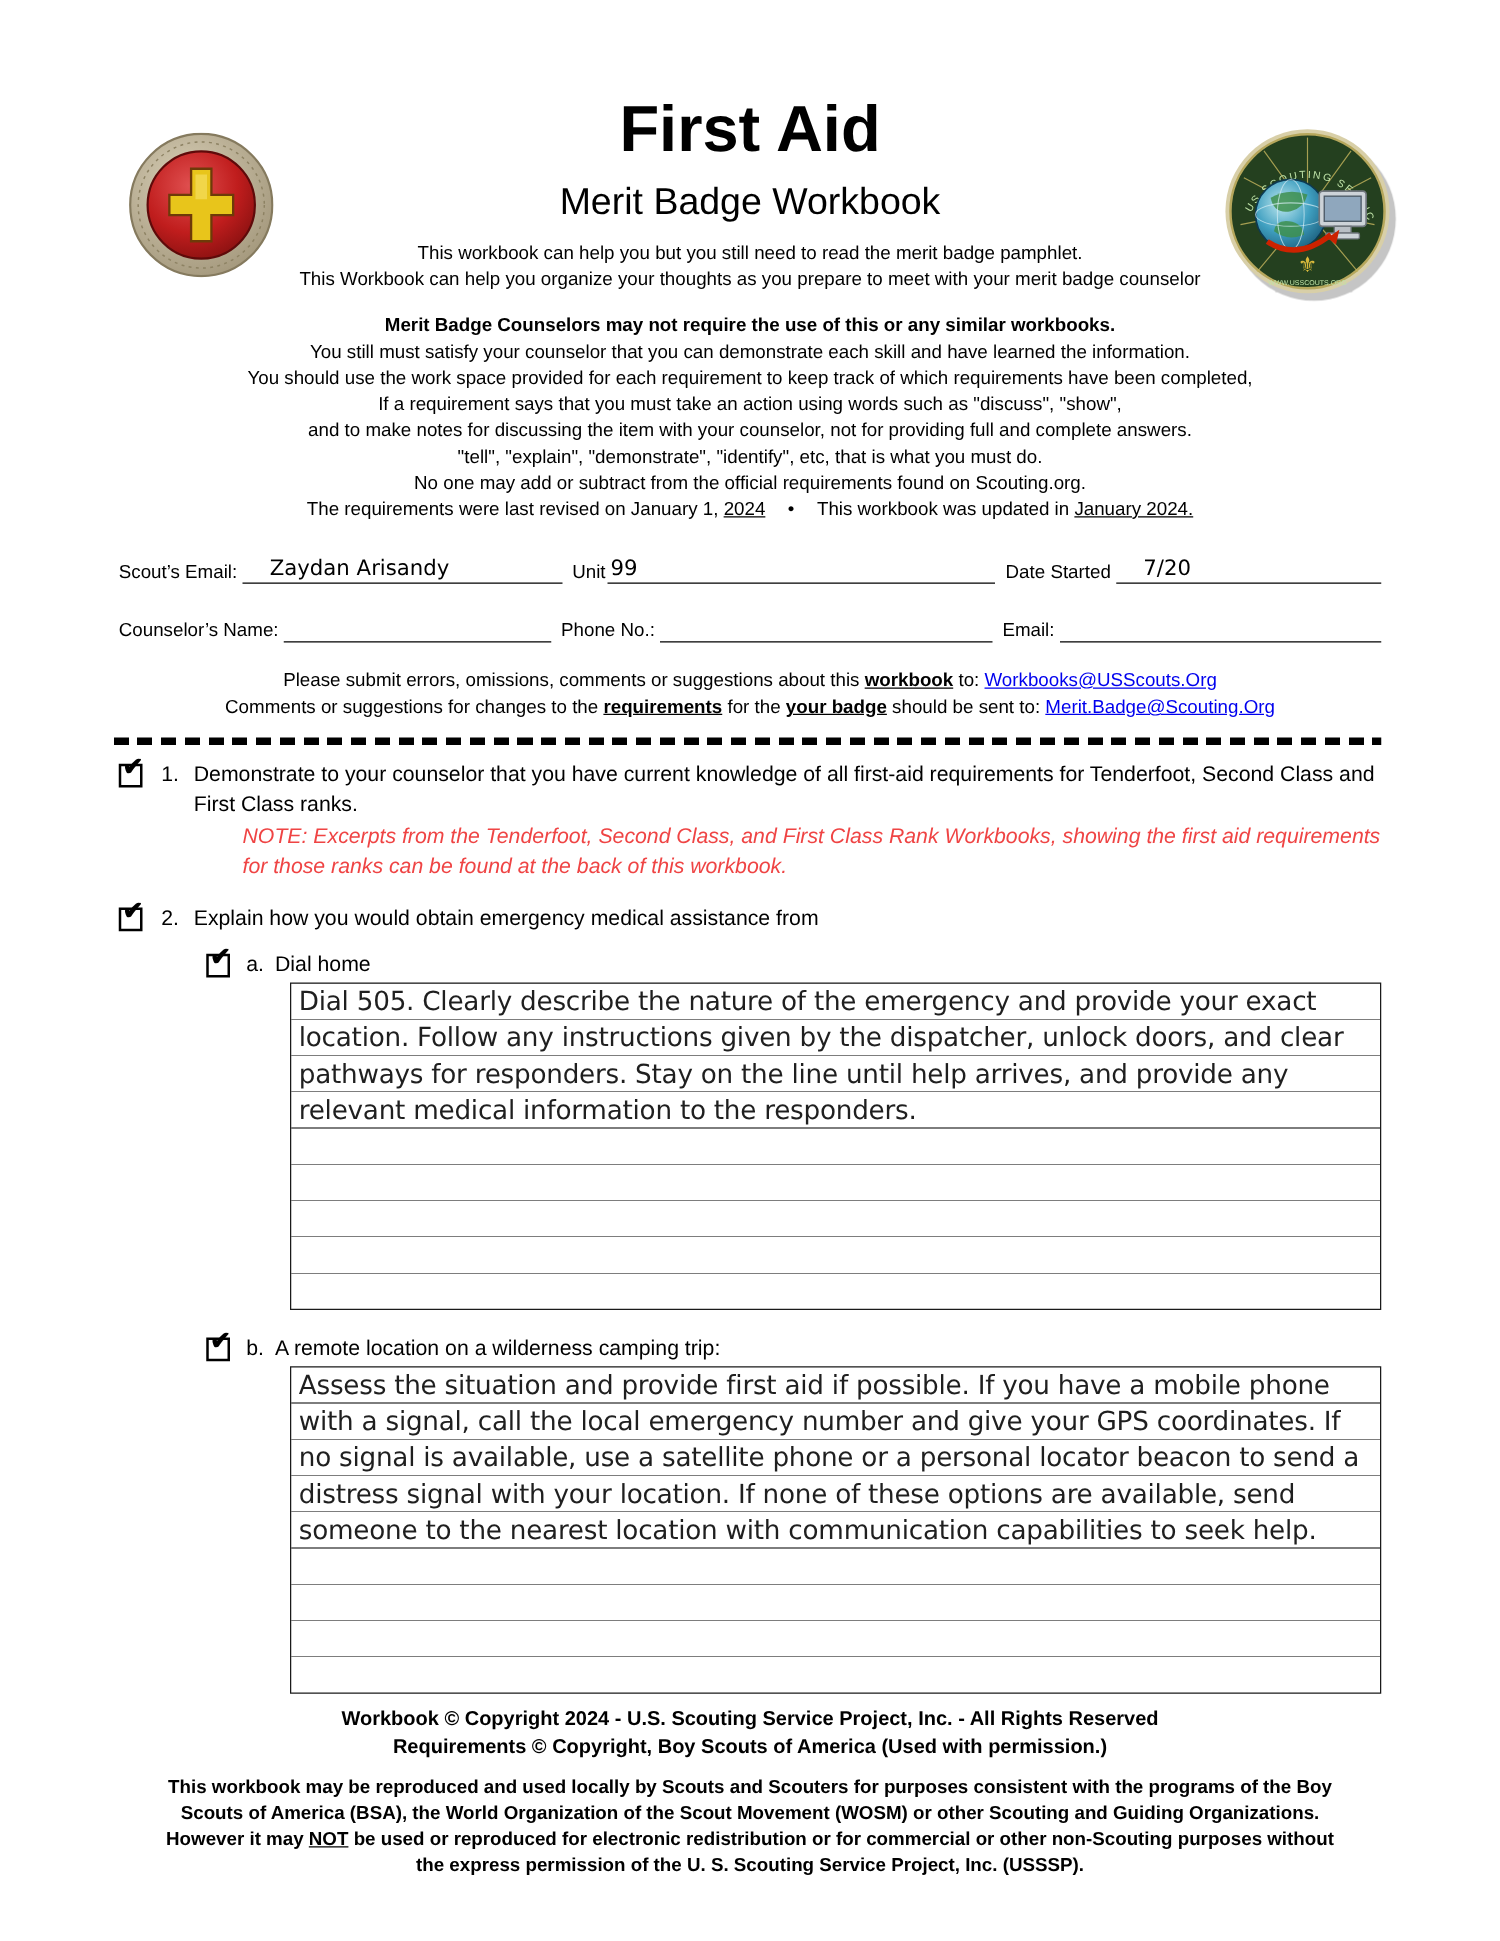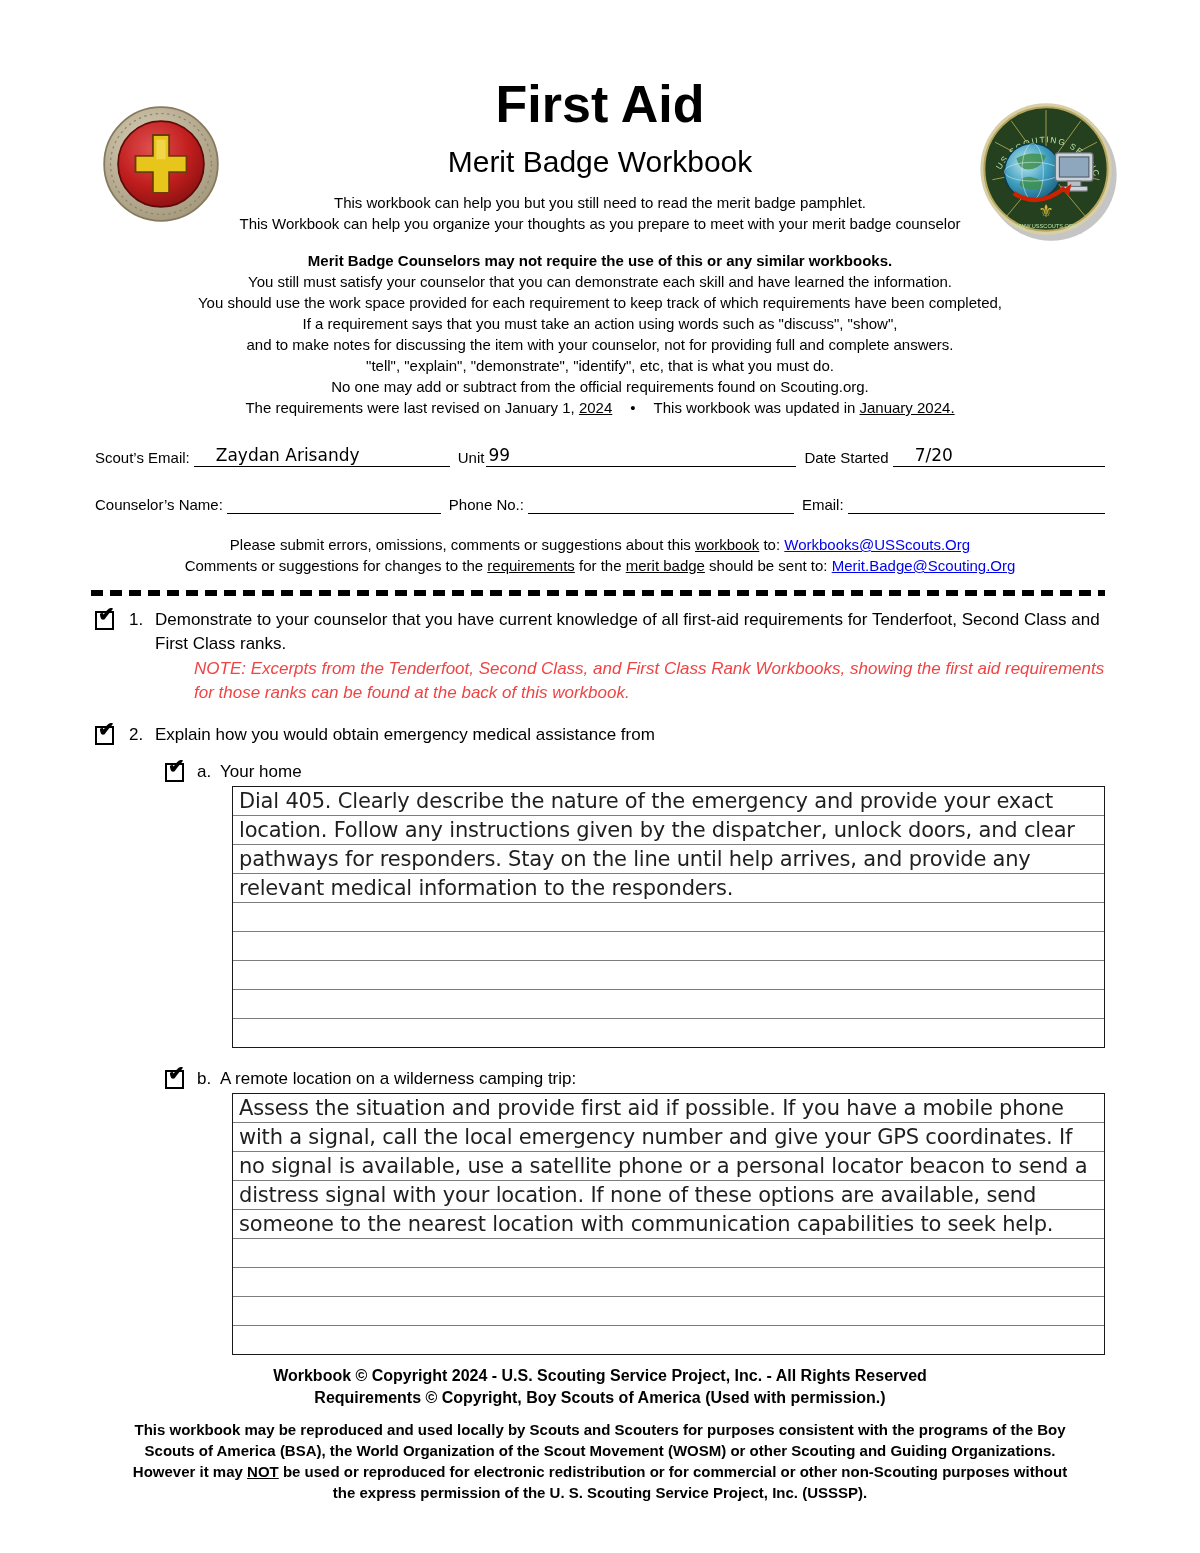--- a/index.html
+++ b/index.html
@@ -23,21 +23,21 @@
   .form{margin-top:26px;font-size:15px;}
   .frow{display:flex;align-items:flex-end;margin-top:24px;}
   .flabel{white-space:nowrap;padding-bottom:1px;}
   .fline{border-bottom:1px solid #000;height:22px;display:inline-block;position:relative;margin-left:4px;}
   .fline.grow{flex:1;}
   .fval{font-family:"DejaVu Sans",sans-serif;font-size:17px;position:absolute;left:22px;bottom:1px;white-space:nowrap;}
   .ml{margin-left:8px;}
 
   .contact{margin-top:20px;text-align:center;font-size:15px;line-height:21px;}
   .contact a{color:#0000EE;text-decoration:underline;cursor:pointer;}
-  .bu{font-weight:normal;text-decoration:underline;}
+  .bu{font-weight:bold;text-decoration:underline;}
 
   .divider{margin:14px 0 8px -4px;height:6px;background:repeating-linear-gradient(90deg,#000 0 12px,transparent 12px 19px);}
 
   
   .req{display:flex;align-items:flex-start;font-size:17px;line-height:24px;margin-top:12px;}
   .cb{position:relative;display:inline-block;width:15px;height:15px;border:2px solid #000;flex:none;background:#fff;}
   .cb .mark{position:absolute;left:1px;top:-9px;font-size:20px;font-weight:bold;line-height:20px;}
   .req .cb{margin-top:3px;}
   .req-num{width:41px;flex:none;padding-left:15px;box-sizing:border-box;}
   .req-body{flex:1;}
@@ -181,21 +181,21 @@
     <div>
       <span>Please submit errors, omissions, comments or suggestions about this</span>
       <span class="bu">workbook</span>
       <span>to:</span>
       <a>Workbooks@USScouts.Org</a>
     </div>
     <div>
       <span>Comments or suggestions for changes to the</span>
       <span class="bu">requirements</span>
       <span>for the</span>
-      <span class="bu">merit badge</span>
+      <span class="bu">your badge</span>
       <span>should be sent to:</span>
       <a>Merit.Badge@Scouting.Org</a>
     </div>
   </div>
 
   <div class="divider"></div>
 
   <div class="req">
     <span class="cb">
         <span class="mark">✔</span>
@@ -213,24 +213,24 @@
       </span>
     <span class="req-num">2.</span>
     <span class="req-body">Explain how you would obtain emergency medical assistance from</span>
   </div>
 
   <div class="subreq">
     <span class="cb">
         <span class="mark">✔</span>
       </span>
     <span class="sub-letter">a.</span>
-    <span>Your home</span>
+    <span>Dial home</span>
   </div>
   <div class="answer-box">
-    <div class="answer-text">Dial 405. Clearly describe the nature of the emergency and provide your exact location. Follow any instructions given by the dispatcher, unlock doors, and clear pathways for responders. Stay on the line until help arrives, and provide any relevant medical information to the responders.</div>
+    <div class="answer-text">Dial 505. Clearly describe the nature of the emergency and provide your exact location. Follow any instructions given by the dispatcher, unlock doors, and clear pathways for responders. Stay on the line until help arrives, and provide any relevant medical information to the responders.</div>
   </div>
 
   <div class="subreq gap-b">
     <span class="cb">
         <span class="mark">✔</span>
       </span>
     <span class="sub-letter">b.</span>
     <span>A remote location on a wilderness camping trip:</span>
   </div>
   <div class="answer-box">

